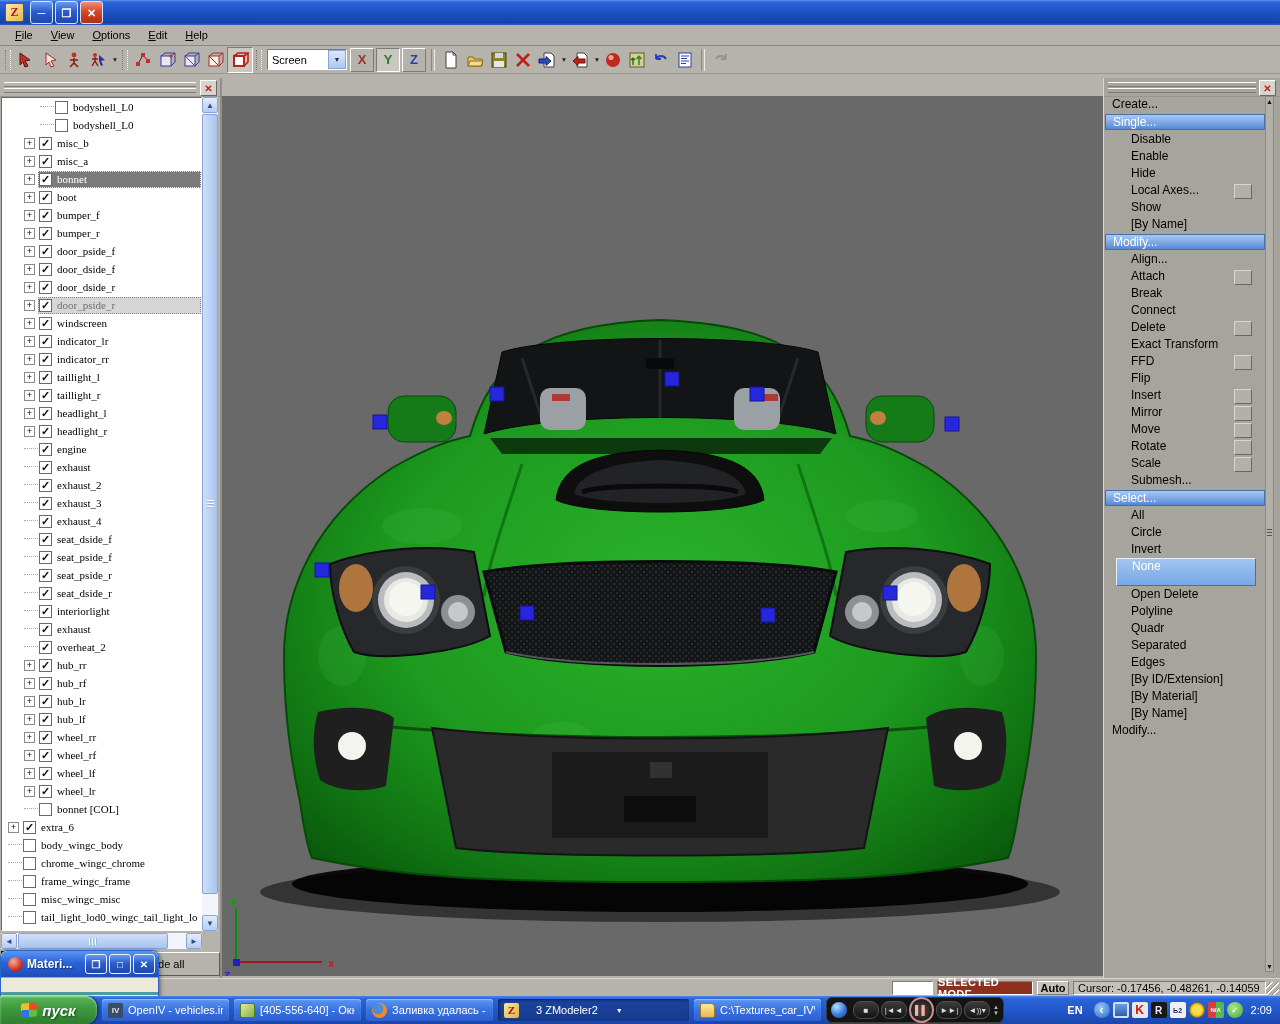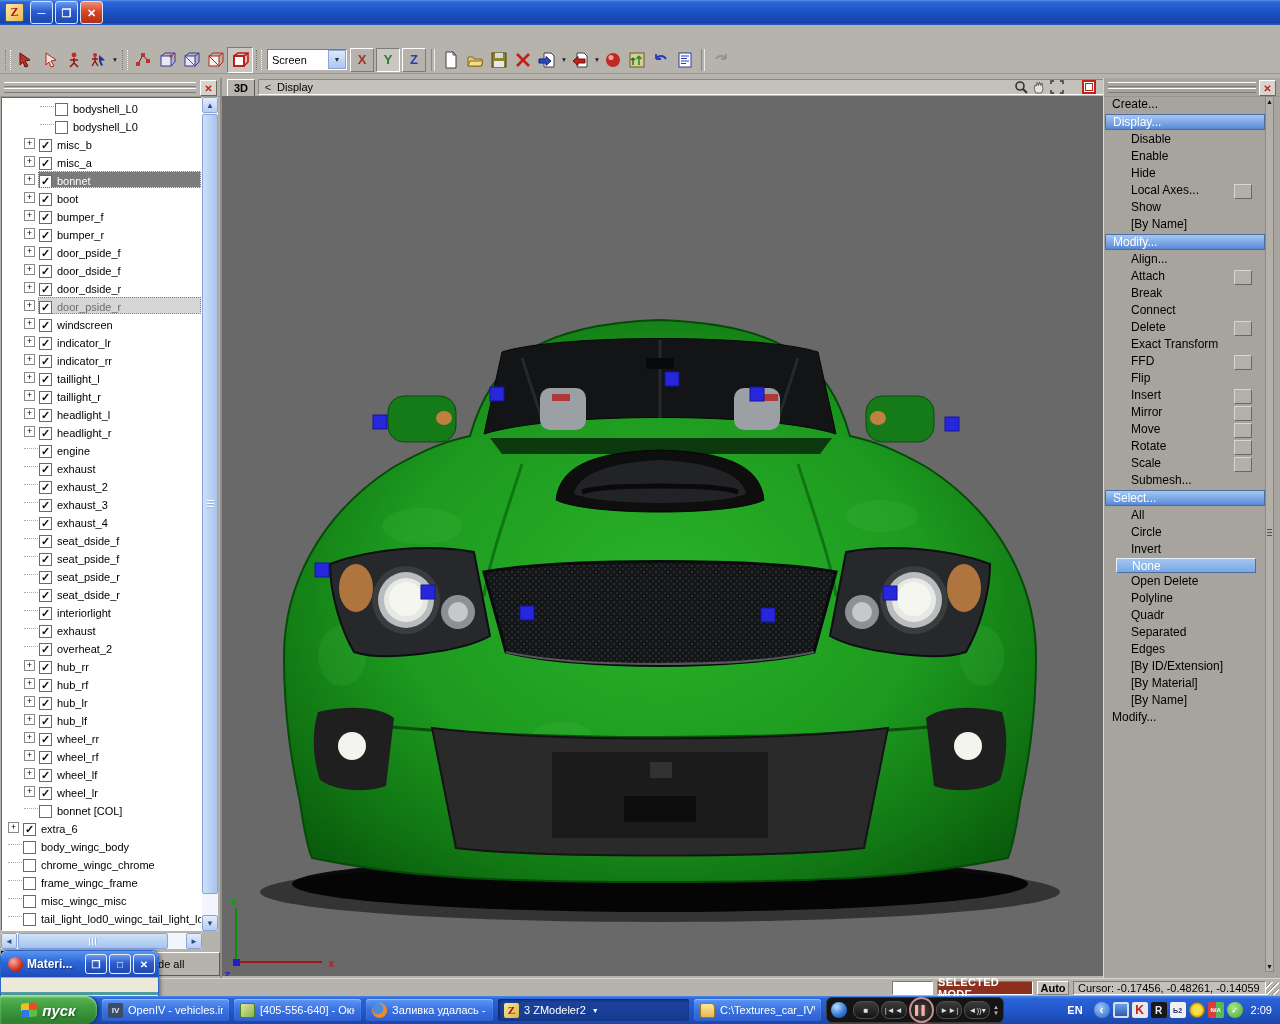--- a/index.html
+++ b/index.html
@@ -60,21 +60,21 @@
   .panel-close::after{content:"✕";}
 
   #tree-area{position:absolute;left:1px;top:19px;width:201px;height:834px;background:#fff;
     border:1px solid;border-color:#6a6862 #fff #fff #6a6862;overflow:hidden;box-sizing:border-box;}
   .trow{height:18px;display:flex;align-items:center;white-space:nowrap;}
   .tguide{flex:none;border-bottom:0;}
   .texp{flex:none;width:11px;height:11px;border:1px solid #8a8a8a;background:#fff;color:#000;
     font-size:9px;line-height:9px;text-align:center;margin-right:3px;box-sizing:border-box;}
   .texp::after{content:"+";}
   .texp-ph{flex:none;width:14px;height:1px;border-top:1px dotted #aaa;margin-right:0px;}
-  .tsel{display:flex;align-items:flex-end;flex:1;height:17px;}
+  .tsel{display:flex;align-items:center;flex:1;height:17px;font-family:Liberation Serif, serif;}
   .tcb{flex:none;width:13px;height:13px;border:1px solid #6a6a6a;background:#fff;margin:0 4px 0 1px;
     font-size:11px;line-height:11px;text-align:center;font-weight:bold;color:#111;box-sizing:border-box;}
   .tcb.on::after{content:"✓";}
   .tlabel{padding:0 4px 1px 1px;}
   .trow.selp .tsel{background:#7b7b7b;outline:1px dotted #e8e8e8;outline-offset:-1px;}
   .trow.selp .tlabel{color:#fff;}
   .trow.sels .tsel{background:#d6d6d6;outline:1px dotted #888;outline-offset:-1px;}
   .trow.sels .tlabel{color:#6e6e6e;}
 
   
@@ -112,21 +112,21 @@
   
   #rightpanel{left:1103px;top:78px;width:177px;height:900px;background:#a6a49c;border-left:1px solid #d8d6ce;box-sizing:border-box;}
   #rmenu{position:absolute;left:0;top:18px;width:162px;}
   .rgroup{height:17px;line-height:17px;padding-left:8px;font-size:12px;}
   .rheader{height:16px;line-height:15px;margin:1px 1px;padding-left:7px;font-size:12px;color:#fff;
     background:linear-gradient(180deg,#a8c8f2,#6294dc 85%,#5684cc);border:1px solid #4c6ea0;box-sizing:border-box;}
   .ritem{height:17px;line-height:17px;padding-left:27px;font-size:12px;position:relative;}
   .ritem .rcb{position:absolute;right:14px;top:2px;width:16px;height:13px;background:#b2b0a8;
     border:1px solid;border-color:#d8d6ce #6a6862 #6a6862 #d8d6ce;}
   .ritem.rsel{background:linear-gradient(180deg,#a2c4f0,#78a8e6);border:1px solid;margin:0 10px 0 12px;
-    border-color:#e6f0fc #4c6ea0 #4c6ea0 #e6f0fc;color:#fff;padding-left:15px;height:15px;line-height:14px;box-sizing:border-box;}
+    border-color:#e6f0fc #4c6ea0 #4c6ea0 #e6f0fc;color:#fff;padding-left:15px;height:28px;line-height:14px;box-sizing:border-box;}
   #rscroll{position:absolute;right:6px;top:18px;width:9px;height:876px;background:#b2b0a8;
     border:1px solid #8a8880;box-sizing:border-box;}
   .rarrow{position:absolute;left:0;width:7px;text-align:center;font-size:7px;color:#111;}
   #rgrip{position:absolute;left:1px;top:432px;width:5px;height:9px;
     background:repeating-linear-gradient(180deg,#555 0 1px,transparent 1px 3px);}
 
   
   #statusbar{left:0;top:978px;width:1280px;height:18px;background:#b5b3ab;border-top:1px solid #d8d6ce;box-sizing:border-box;}
   .sfield{position:absolute;top:2px;height:14px;border:1px solid;border-color:#7d7b73 #fff #fff #7d7b73;
     box-sizing:border-box;display:flex;align-items:center;}
@@ -219,20 +219,27 @@
         <span>─</span>
       </div>
     <div class="capbtn">
         <span>❐</span>
       </div>
     <div class="capbtn close">
         <span>✕</span>
       </div>
   </div>
 
+  <div id="menubar" class="abs">
+      <div class="menu-item"><u>F</u>ile</div>
+      <div class="menu-item"><u>V</u>iew</div>
+      <div class="menu-item"><u>O</u>ptions</div>
+      <div class="menu-item"><u>E</u>dit</div>
+      <div class="menu-item"><u>H</u>elp</div>
+    </div>
 
   <div id="toolbar" class="abs">
     <div class="tgrip"></div>
     <div class="tbtn">
       <svg width="18" height="18">
           <polygon points="3,2 13,9 8,10 11,15 8,16 6,11 3,14" fill="#c03028" stroke="#601008"></polygon>
         </svg>
     </div>
     <div class="tbtn">
       <svg width="18" height="18">
@@ -757,44 +764,20 @@
       <div class="xpsb-btn" style="left:0;">◄</div>
       <div class="xpsb-thumb-h" style="left:17px;width:150px;">
           <div class="xpsb-grip-h"></div>
         </div>
       <div class="xpsb-btn" style="right:0;">►</div>
     </div>
     <div class="lbtn def" style="left:2px;top:874px;width:104px;">Show all</div>
     <div class="lbtn" style="left:112px;top:874px;width:106px;">Hide all</div>
   </div>
 
-  <div id="viewport-head">
-    <div id="btn3d">3D</div>
-    <div id="crumbbar">
-      <span id="crumb-back">&lt;</span>
-      <span>Display</span>
-    </div>
-    <div class="vh-icon" style="left:790px;">
-      <svg width="14" height="14">
-          <circle cx="6" cy="6" r="4" fill="none" stroke="#333" stroke-width="1.6"></circle>
-          <path d="M9 9 L13 13" stroke="#333" stroke-width="2"></path>
-        </svg>
-    </div>
-    <div class="vh-icon" style="left:808px;">
-      <svg width="14" height="14">
-          <path d="M4 13 C2 10 2 7 3 5 L4.5 6 L5 2.5 L6.5 5.5 L7.5 2 L8.7 5.5 L10 3 L10.5 6.5 C11.5 9 10.5 11.5 9 13 Z" fill="#e8e4da" stroke="#444" stroke-width=".8"></path>
-        </svg>
-    </div>
-    <div class="vh-icon" style="left:826px;">
-      <svg width="14" height="14">
-          <path d="M1 4 V1 H4 M10 1 H13 V4 M13 10 V13 H10 M4 13 H1 V10" fill="none" stroke="#333" stroke-width="1.4"></path>
-        </svg>
-    </div>
-    <div id="vh-red"></div>
-  </div>
 
   <div id="canvas" class="abs">
     <svg width="881" height="880" viewBox="0 0 881 880">
       <defs>
         <radialGradient id="bodyGrad" cx="50%" cy="48%" r="65%">
           <stop offset="0%" stop-color="#2ab22a"></stop>
           <stop offset="55%" stop-color="#1d9a1f"></stop>
           <stop offset="85%" stop-color="#107312"></stop>
           <stop offset="100%" stop-color="#0a5c0c"></stop>
         </radialGradient>
@@ -905,21 +888,21 @@
   </div>
 
   <div id="rightpanel" class="abs">
     <div class="panel-head">
       <div class="griplines" style="width:148px;"></div>
       <div class="griplines g2" style="width:148px;"></div>
       <div class="panel-close" style="right:4px;"></div>
     </div>
     <div id="rmenu">
         <div class="rgroup">Create...</div>
-        <div class="rheader">Display...</div>
+        <div class="rheader">Single...</div>
         <div class="ritem">Disable</div>
         <div class="ritem">Enable</div>
         <div class="ritem">Hide</div>
         <div class="ritem">Local Axes...<span class="rcb"></span></div>
         <div class="ritem">Show</div>
         <div class="ritem">[By Name]</div>
         <div class="rheader">Modify...</div>
         <div class="ritem">Align...</div>
         <div class="ritem">Attach<span class="rcb"></span></div>
         <div class="ritem">Break</div>
@@ -988,21 +971,21 @@
           <span style="overflow: hidden;">OpenIV - vehicles.im...</span>
         </div>
         <div class="taskbtn" style="width: 127px;">
           <span class="ticon explorer-icon"></span>
           <span style="overflow: hidden;">[405-556-640] - Окн...</span>
         </div>
         <div class="taskbtn" style="width: 127px;">
           <span class="ticon firefox-icon"></span>
           <span style="overflow: hidden;">Заливка удалась - ...</span>
         </div>
-        <div class="taskbtn active" style="width: 191px;">
+        <div class="taskbtn active" style="width: 191px; gap: 12px;">
           <span class="ticon zmodeler-icon"></span>
           <span style="overflow: hidden;">3 ZModeler2</span>
           <span class="taskdrop"></span>
         </div>
         <div class="taskbtn" style="width: 127px;">
           <span class="ticon folder-icon"></span>
           <span style="overflow: hidden;">C:\Textures_car_IV\...</span>
         </div>
       </div>
     <div id="wmpband">

